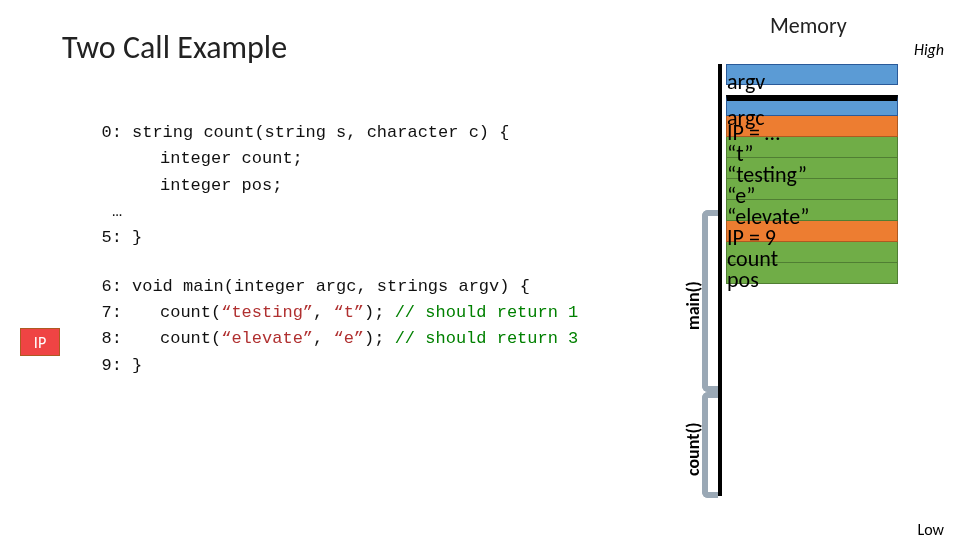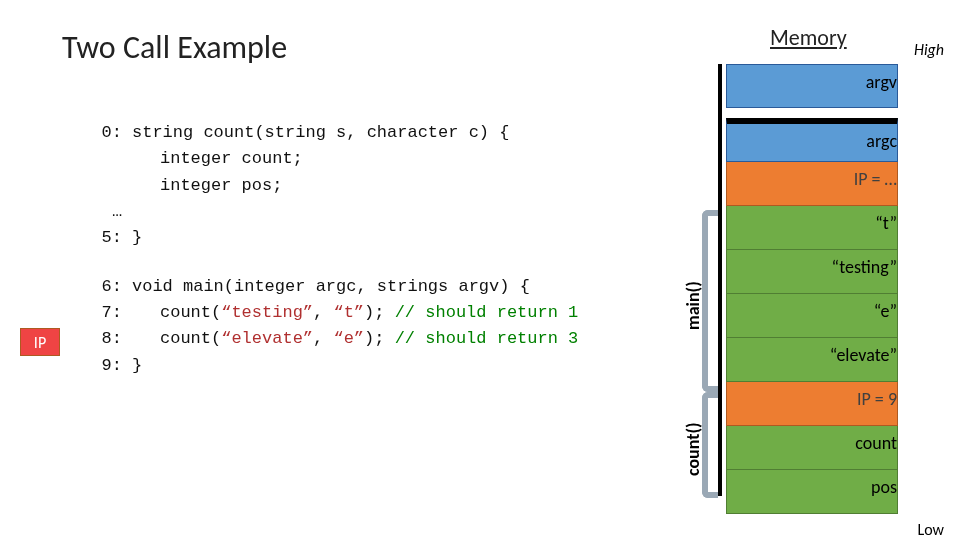--- a/index.html
+++ b/index.html
@@ -15,25 +15,24 @@
   .title {
     position: absolute;
     top: 28px;
     left: 62px;
     font-size: 32px;
     font-weight: 300;
     color: #222;
   }
   .memory-label {
     position: absolute;
-    top: 24px;
+    top: 12px;
     left: 770px;
     font-size: 22px;
     color: #222;
-    text-decoration: underline;
   }
   .high-label {
     position: absolute;
     top: 40px;
     right: 16px;
     font-size: 16px;
     font-style: italic;
   }
   .low-label {
     position: absolute;
@@ -80,30 +79,30 @@
   }
   .stack-bar {
     position: absolute;
     top: 64px;
     left: 718px;
     width: 4px;
     height: 432px;
     background: #000;
   }
   .cell {
-    height: 44px;
+    height: 21px;
     border: 1px solid #2a5a99;
     border-top: none;
-    text-align: right;
-    font-size: 18px;
+    text-align: left;
+    font-size: 22px;
     line-height: 34px;
   }
   .cell:first-child { border-top: 1px solid #2a5a99; }
   .c-blue   { background: #5b9bd5; color: #000; }
-  .c-orange { background: #ed7d31; color: #404040; border-color: #ae5a21; }
+  .c-orange { background: #ed7d31; color: #000000; border-color: #ae5a21; }
   .c-green  { background: #70ad47; color: #000; border-color: #507e33; }
   
   .bracket {
     position: absolute;
     border-left: 6px solid #9aa8b5;
     border-top: 6px solid #9aa8b5;
     border-bottom: 6px solid #9aa8b5;
     width: 16px;
     border-radius: 6px 0 0 6px;
   }

